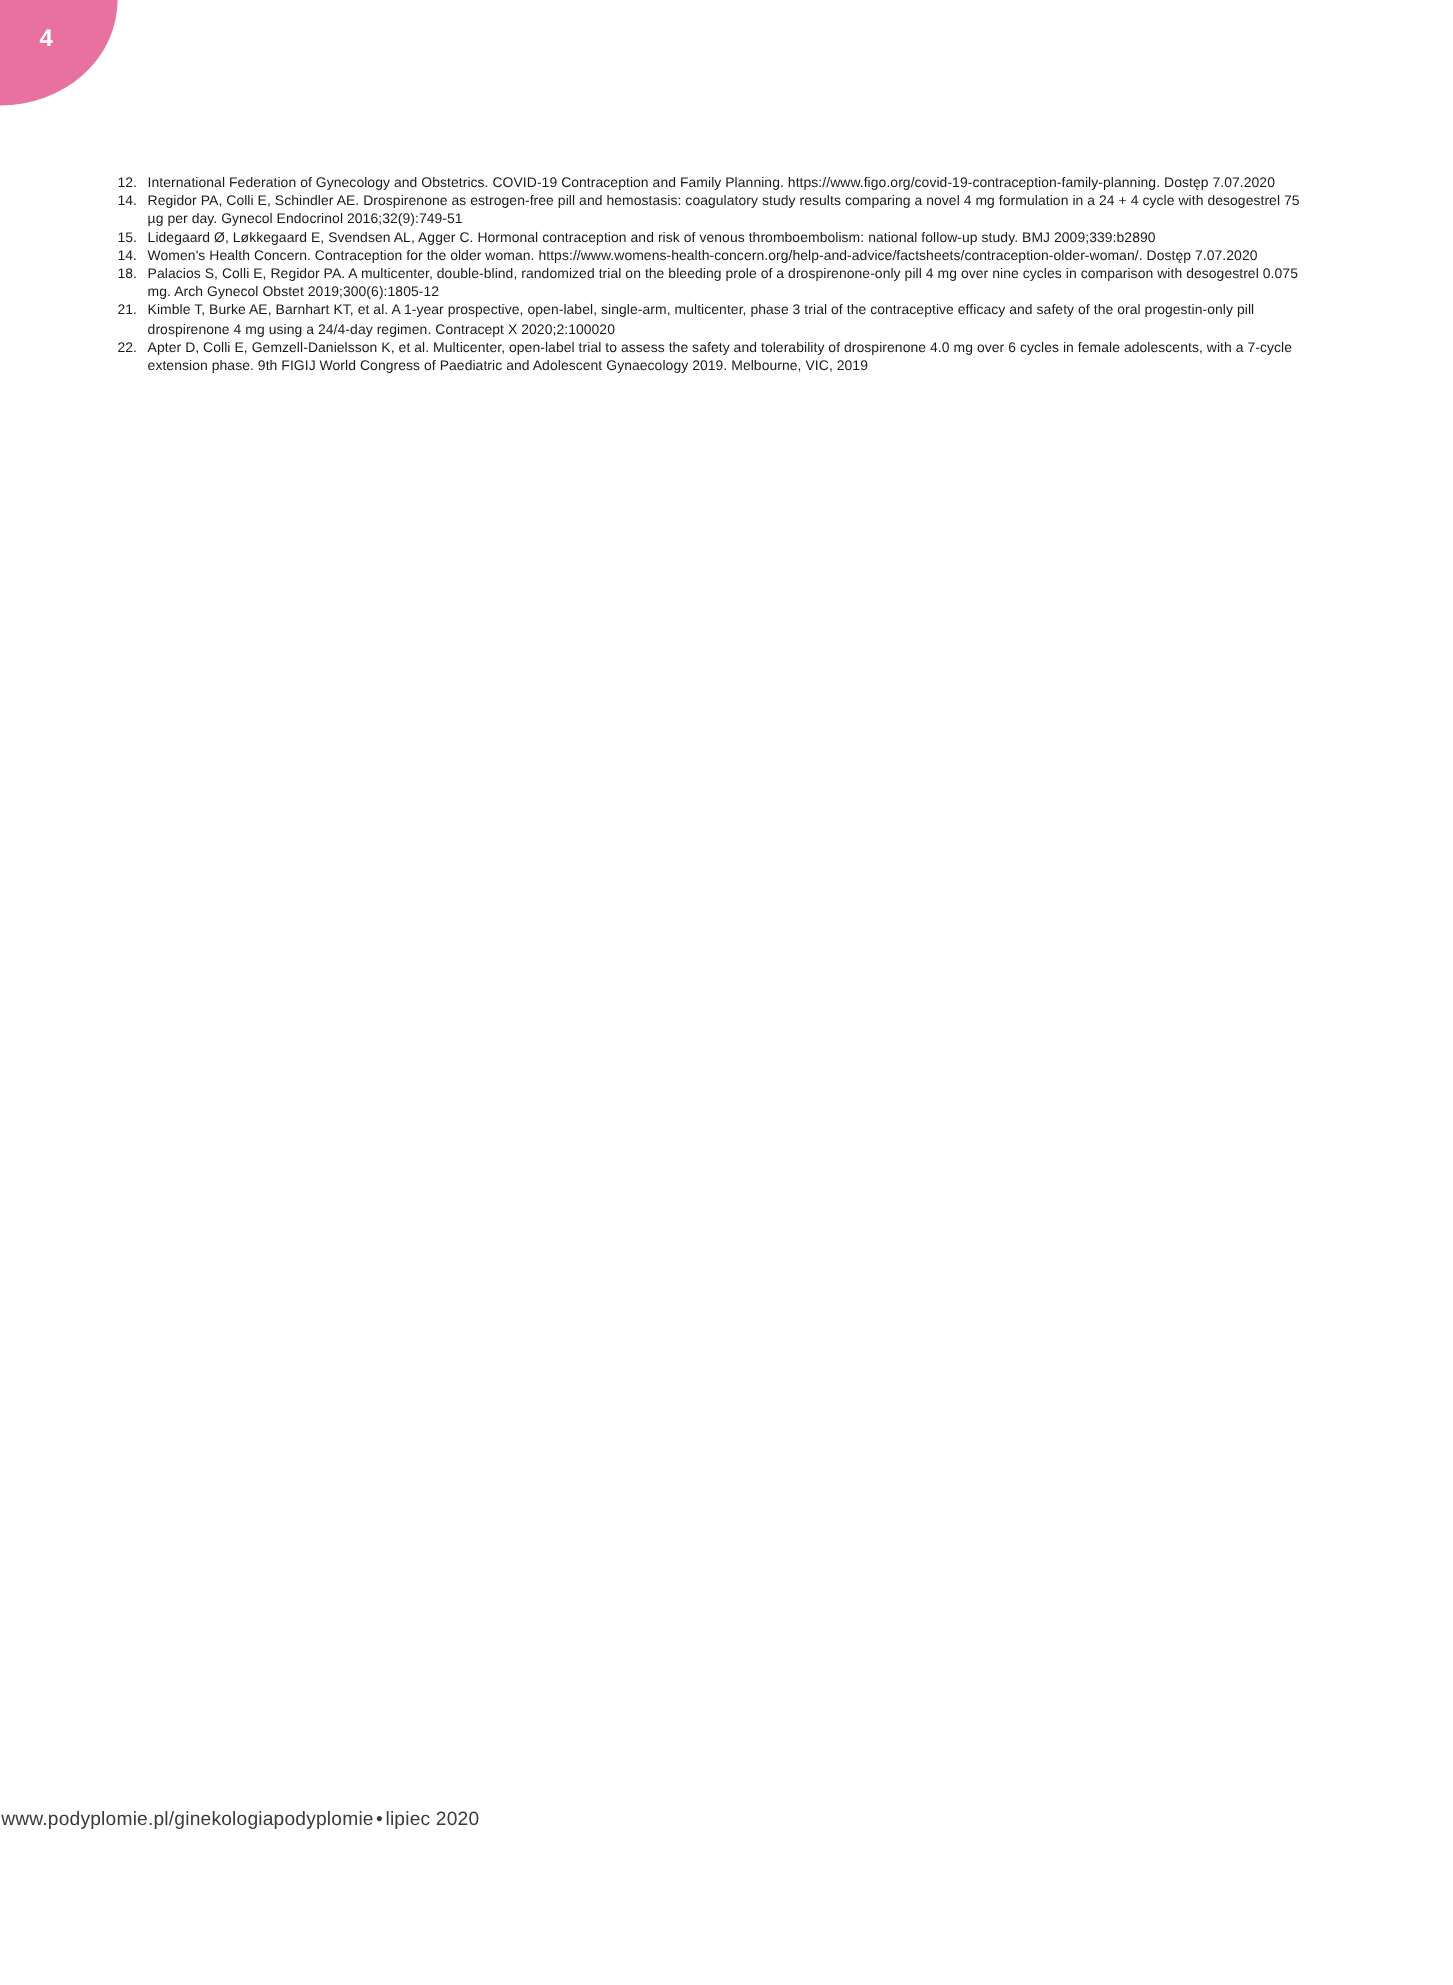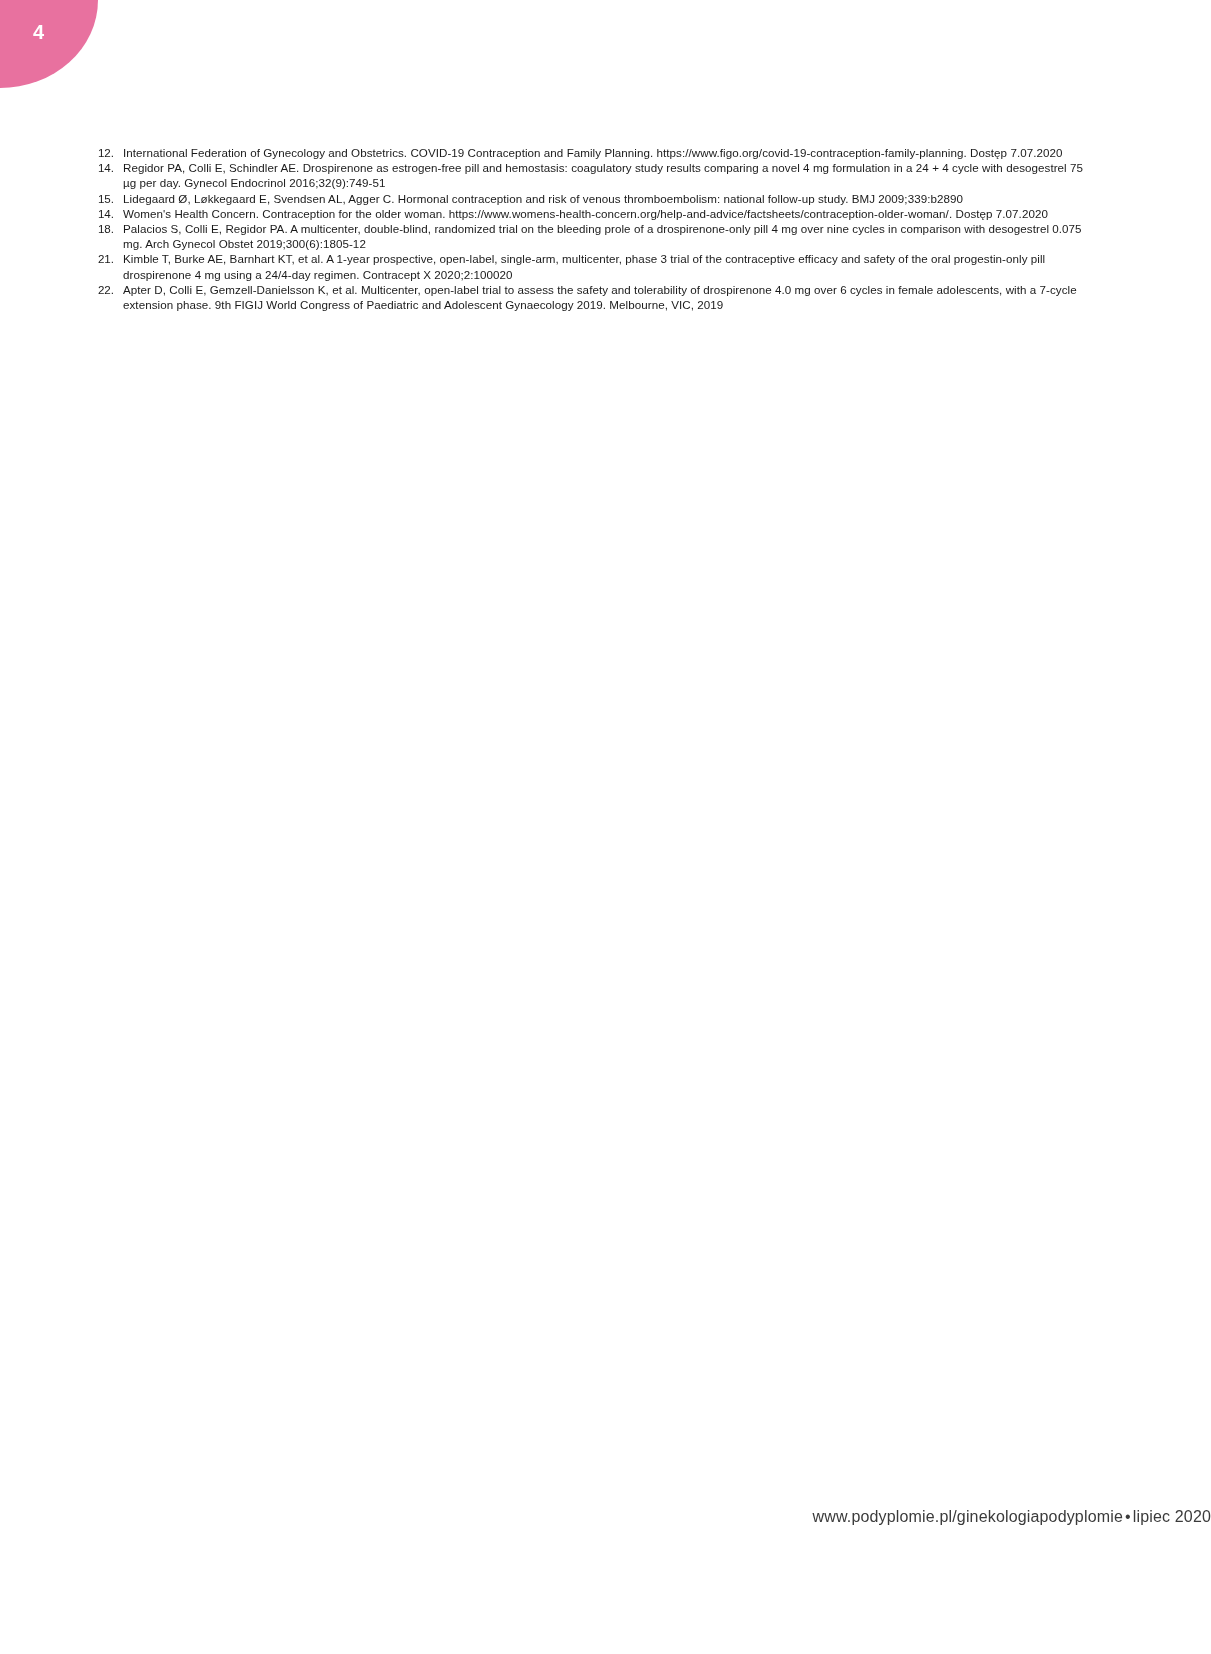--- a/index.html
+++ b/index.html
@@ -61,24 +61,24 @@
     font-size: 11.6px;
     line-height: 15.2px;
     color: #1a1a1a;
     padding-left: 9px;
     letter-spacing: 0.005em;
   }
 
   
   .footer {
     position: absolute;
-    left: 16px;
+    left: 1px;
     right: 0;
     top: 1508px;
-    text-align: right;
+    text-align: left;
     font-size: 16px;
     color: #3b3b3b;
     letter-spacing: 0.01em;
   }
   .footer .sep {
     padding: 0 2px;
   }
 </style>
 </head>
 <body>

